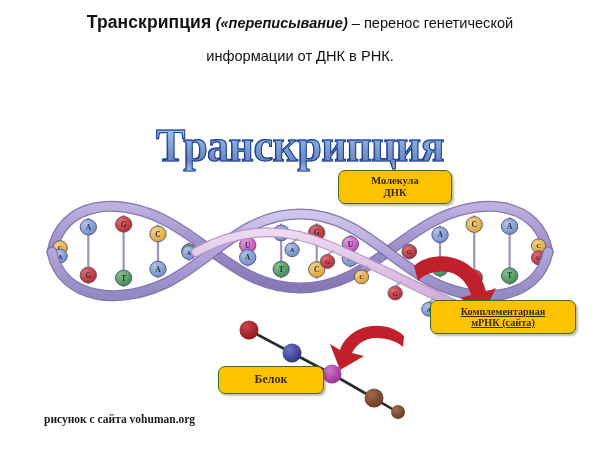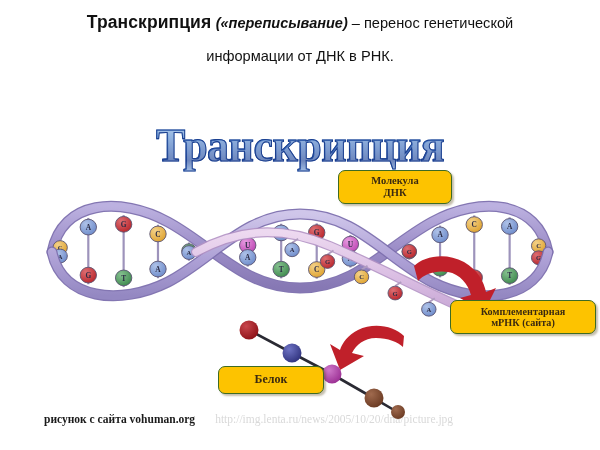--- a/index.html
+++ b/index.html
@@ -32,21 +32,21 @@
   
   .callout{
     position:absolute;background:#FDC300;border:1.6px solid #3e6b24;border-radius:7px;
     font-family:"Liberation Serif", serif;font-weight:bold;color:#3b2a10;
     text-align:center;line-height:1.12;
     box-shadow:2px 2px 2px rgba(90,70,20,.35);
     display:flex;align-items:center;justify-content:center;flex-direction:column;
     z-index:40;
   }
   #lbl-dna{left:338px;top:170px;width:112px;height:32px;font-size:10.5px;}
-  #lbl-mrna{left:450px;top:300px;width:144px;height:32px;font-size:10.2px;}
+  #lbl-mrna{left:430px;top:300px;width:144px;height:32px;font-size:10.2px;text-decoration:underline;}
   #lbl-protein{left:218px;top:366px;width:104px;height:26px;font-size:12px;text-align:center;}
   .callout span{display:block;white-space:nowrap;}
 
   
   .footer{position:absolute;left:44px;top:413px;width:560px;display:flex;align-items:flex-start;gap:20px;}
   .f-credit{font-family:"Liberation Serif", serif;font-weight:bold;font-size:11.5px;color:#1a1a1a;white-space:nowrap;}
   .f-url{font-family:"Liberation Serif", serif;font-size:11.5px;color:#d9d9d9;white-space:nowrap;}
 
   svg{display:block;}
   .nt-text{font-family:"Liberation Serif", serif;font-weight:bold;font-size:7.4px;fill:#2b2b44;}
@@ -267,16 +267,15 @@
     <span>Комплементарная</span>
     <span>мРНК (сайта)</span>
   </div>
 
   <div class="callout" id="lbl-protein">
     <span>Белок</span>
   </div>
 
   <div class="footer">
     <span class="f-credit">рисунок с сайта vohuman.org</span>
-    <span class="f-url">http://img.lenta.ru/news/2005/10/20/dna/picture.jpg</span>
   </div>
 
 </div>
 
 </body></html>

